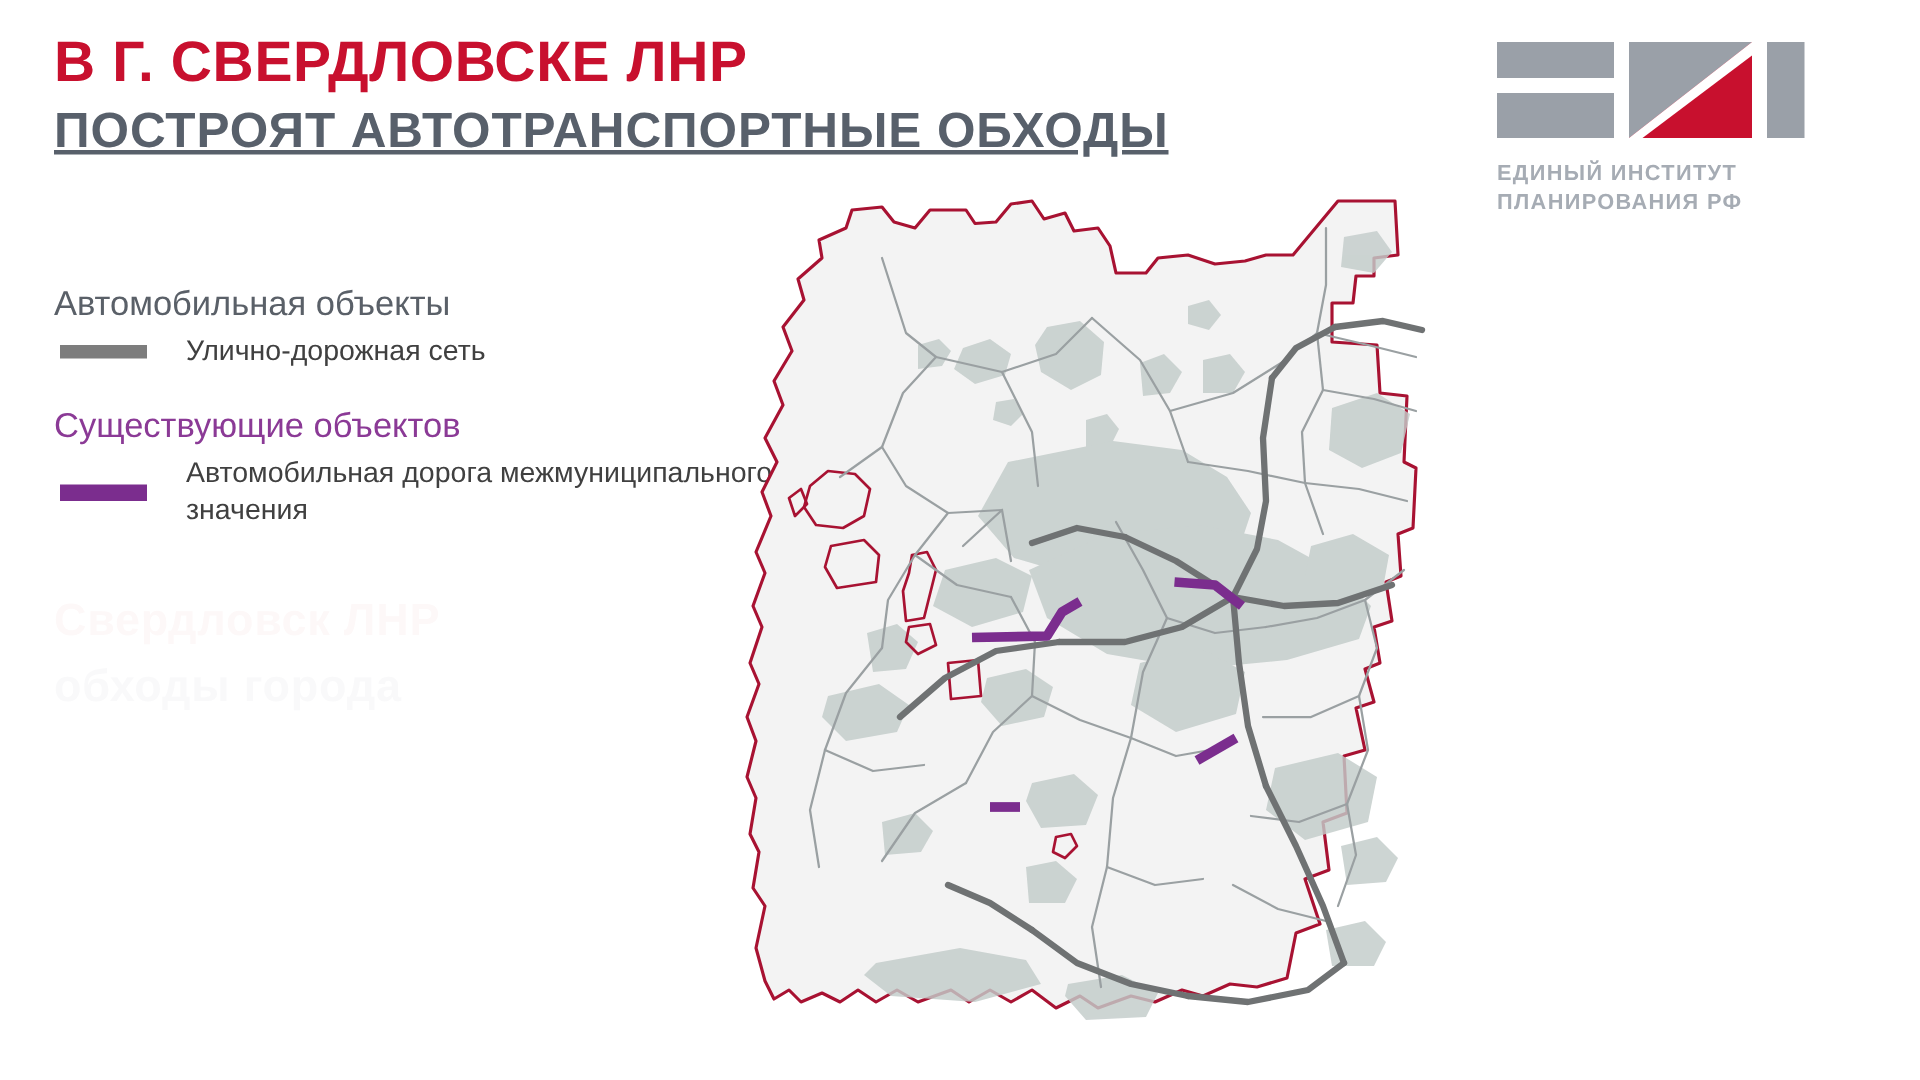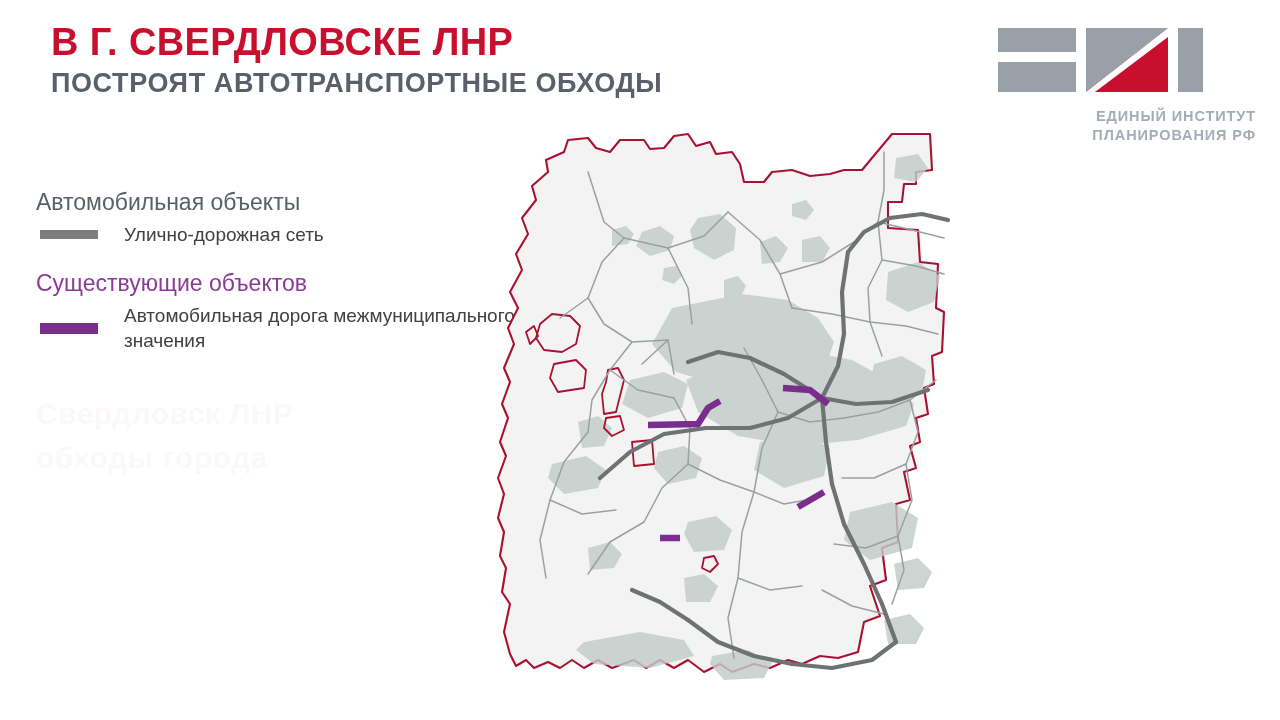--- a/index.html
+++ b/index.html
@@ -18,40 +18,40 @@
     background: #ffffff;
     overflow: hidden;
   }
 
   
   .title-block {
     position: absolute;
     left: 36px;
     top: 22px;
     width: 840px;
-    margin-left: 15px;
   }
   .title-line-1 {
     font-size: 38px;
     font-weight: bold;
     letter-spacing: 0.4px;
     color: #C8102E;
     line-height: 1.08;
     margin: 0 0 4px 0;
     text-transform: uppercase;
   }
   .title-line-2 {
-    font-size: 27px;
+    font-size: 33px;
     font-weight: bold;
     letter-spacing: 0.6px;
     color: #58606B;
     line-height: 1.20;
     margin: 0;
     text-transform: uppercase;
     max-width: 790px;
+    text-decoration: underline;
   }
 
   
   .legend {
     position: absolute;
     left: 36px;
     top: 188px;
     width: 480px;
   }
   .legend-group { margin-bottom: 22px; }
@@ -108,21 +108,20 @@
   }
   .ghost-line.g1 { color: rgba(200,16,46,0.030); }
   .ghost-line.g2 { color: rgba(88,96,107,0.035); }
 
   
   .logo-block {
     position: absolute;
     right: 24px;
     top: 26px;
     width: 258px;
-    text-align: right;
   }
   .logo-mark { display: block; }
   .logo-text {
     margin-top: 13px;
     font-size: 14.5px;
     font-weight: bold;
     letter-spacing: 0.9px;
     line-height: 1.32;
     color: #A6ACB4;
     text-transform: uppercase;

